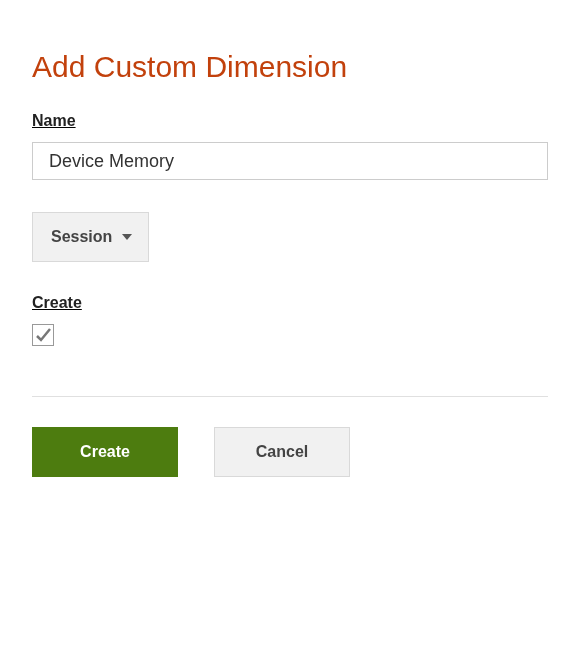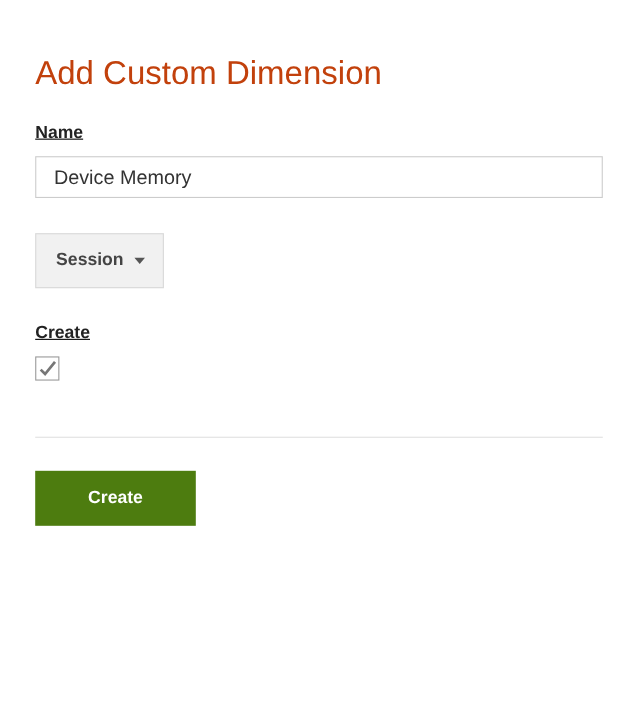--- a/index.html
+++ b/index.html
@@ -139,13 +139,14 @@
     <svg width="18" height="18" viewBox="0 0 18 18">
       <polyline points="3,10 7,14 16,3" fill="none" stroke="#777" stroke-width="2.5"></polyline>
     </svg>
   </div>
 </div>
 
 <hr class="divider">
 
 <div class="button-row">
   <button class="btn btn-primary">Create</button>
+  <button class="btn btn-secondary">Cancel</button>
 </div>
 
 </body></html>

